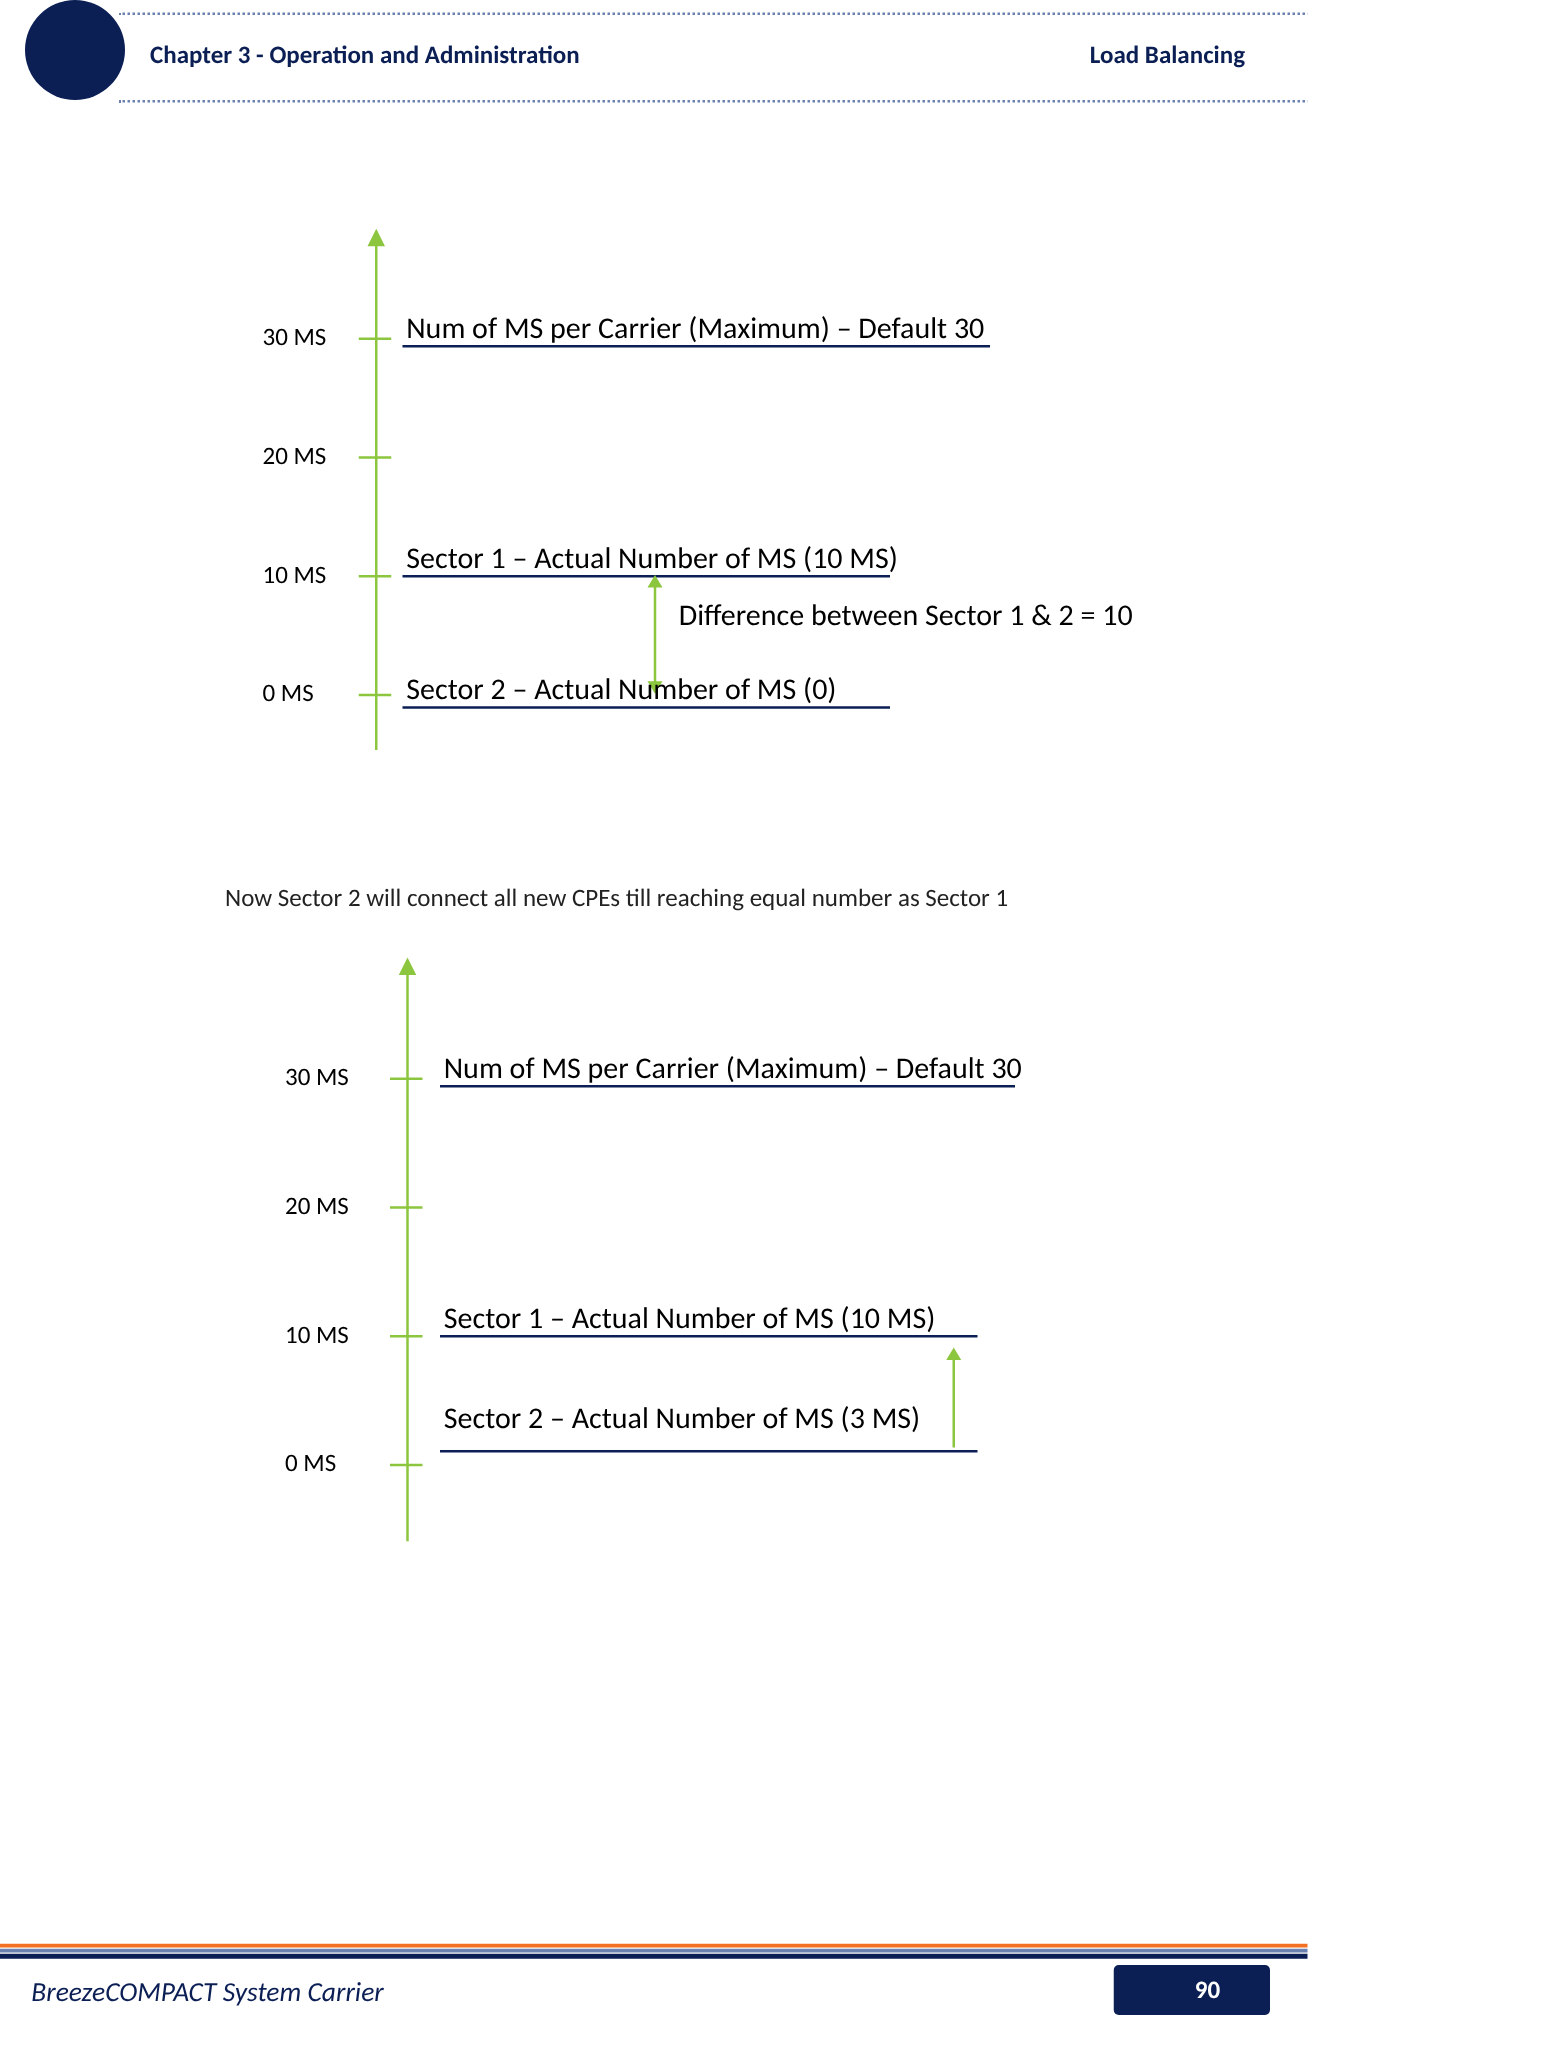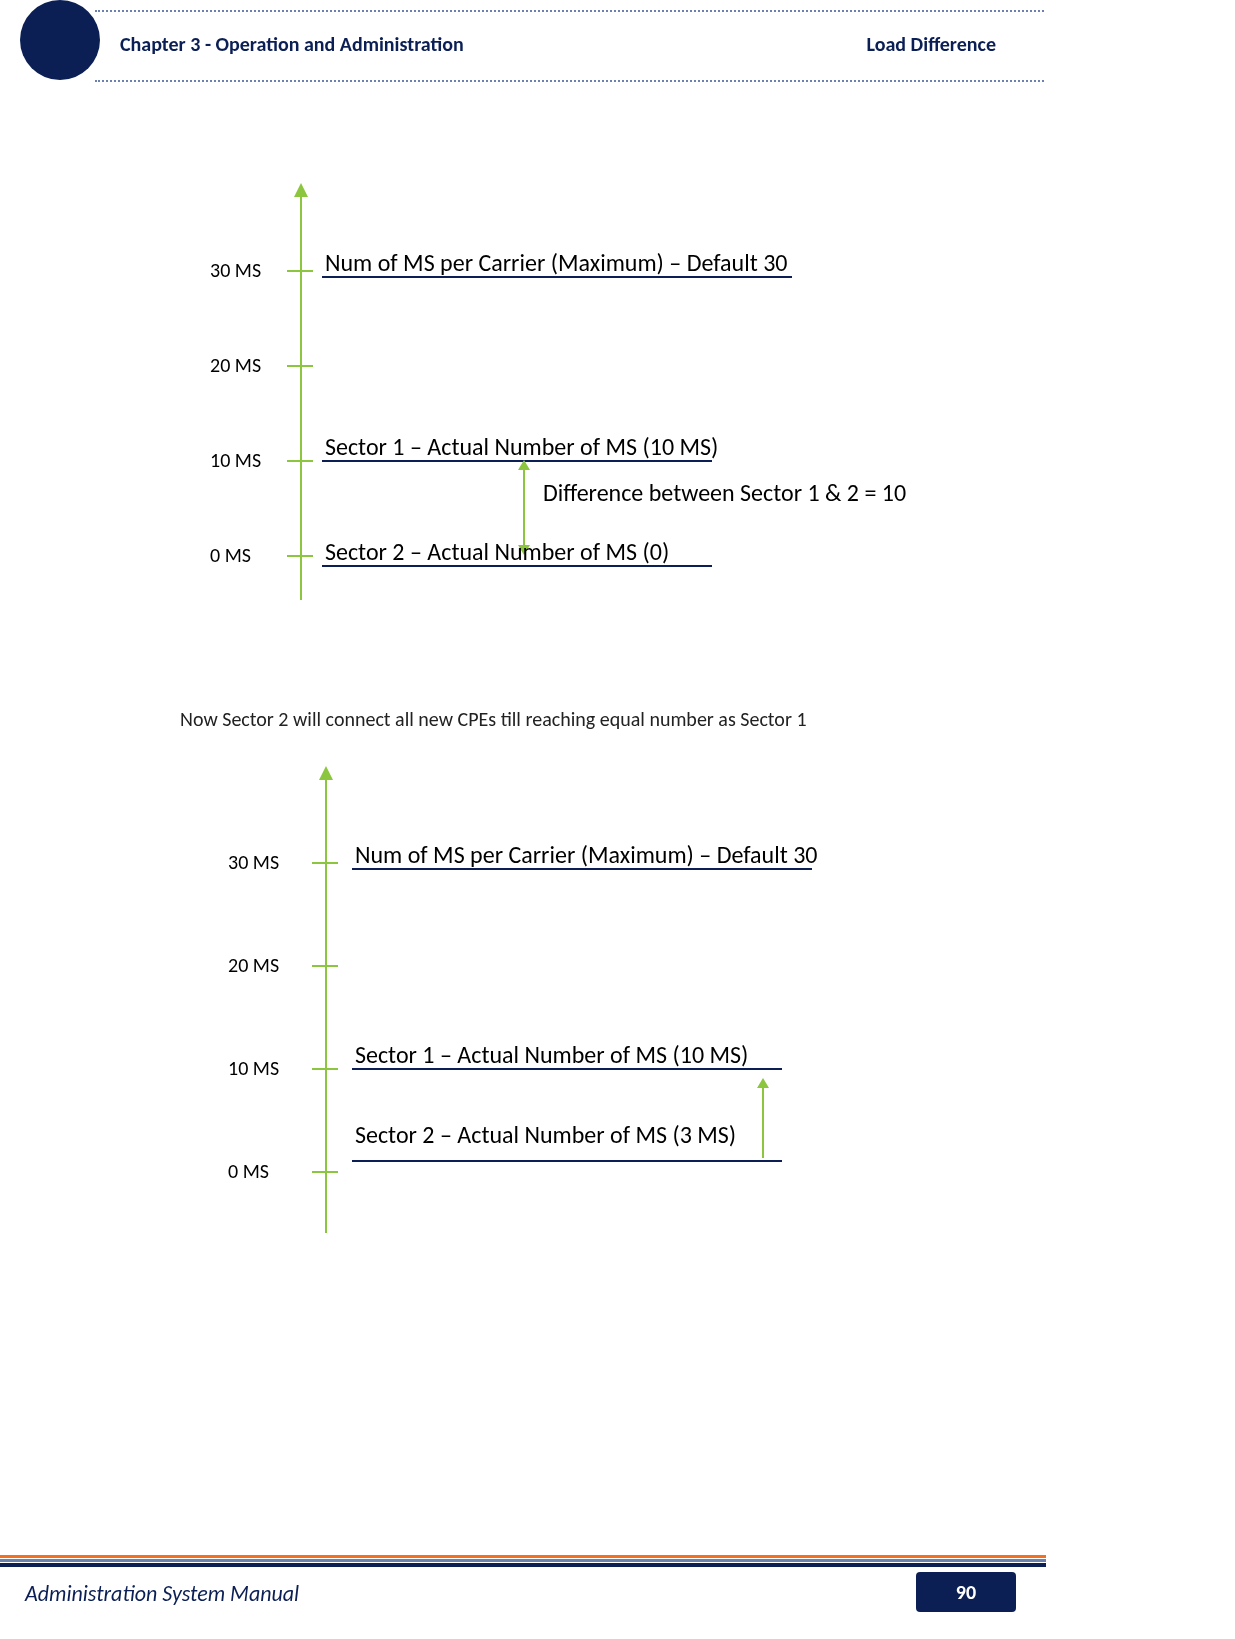--- a/index.html
+++ b/index.html
@@ -129,30 +129,31 @@
     right: 30px; top: 1572px;
     width: 100px; height: 40px;
     background: #0b1f55;
     color: #fff;
     font-size: 20px;
     font-weight: 600;
     display: flex;
     align-items: center;
     justify-content: center;
     border-radius: 4px;
+    padding-left: 25px;
   }
 </style>
 </head>
 <body>
 <div class="page">
 
   <div class="hdr-top-dots"></div>
   <div class="hdr-circle"></div>
   <div class="hdr-left">Chapter 3 - Operation and Administration</div>
-  <div class="hdr-right">Load Difference</div>
+  <div class="hdr-right">Load Balancing</div>
   <div class="hdr-bot-dots"></div>
 
   <div class="diagram" style="left:0; top:0;">
     <div class="yaxis" style="left:300px; top:185px; height:415px;">
       <div class="yaxis-arrow"></div>
     </div>
 
     <div class="tick" style="left:287px; top:270px; width:26px;"></div>
     <div class="ylabel" style="left:210px; top:258px; width:70px;">30 MS</div>
 
@@ -210,16 +211,16 @@
     <div class="line-label" style="left:355px; top:1120px;">Sector 2 – Actual Number of MS (3 MS)</div>
 
     <div class="vconn" style="left:762px; top:1080px; height:78px;">
       <div class="up-arrow"></div>
     </div>
   </div>
 
   <div class="footer-lines fl1"></div>
   <div class="footer-lines fl2"></div>
   <div class="footer-lines fl3"></div>
-  <div class="footer-left">Administration System Manual</div>
+  <div class="footer-left">BreezeCOMPACT System Carrier</div>
   <div class="footer-page">90</div>
 
 </div>
 
 </body></html>

